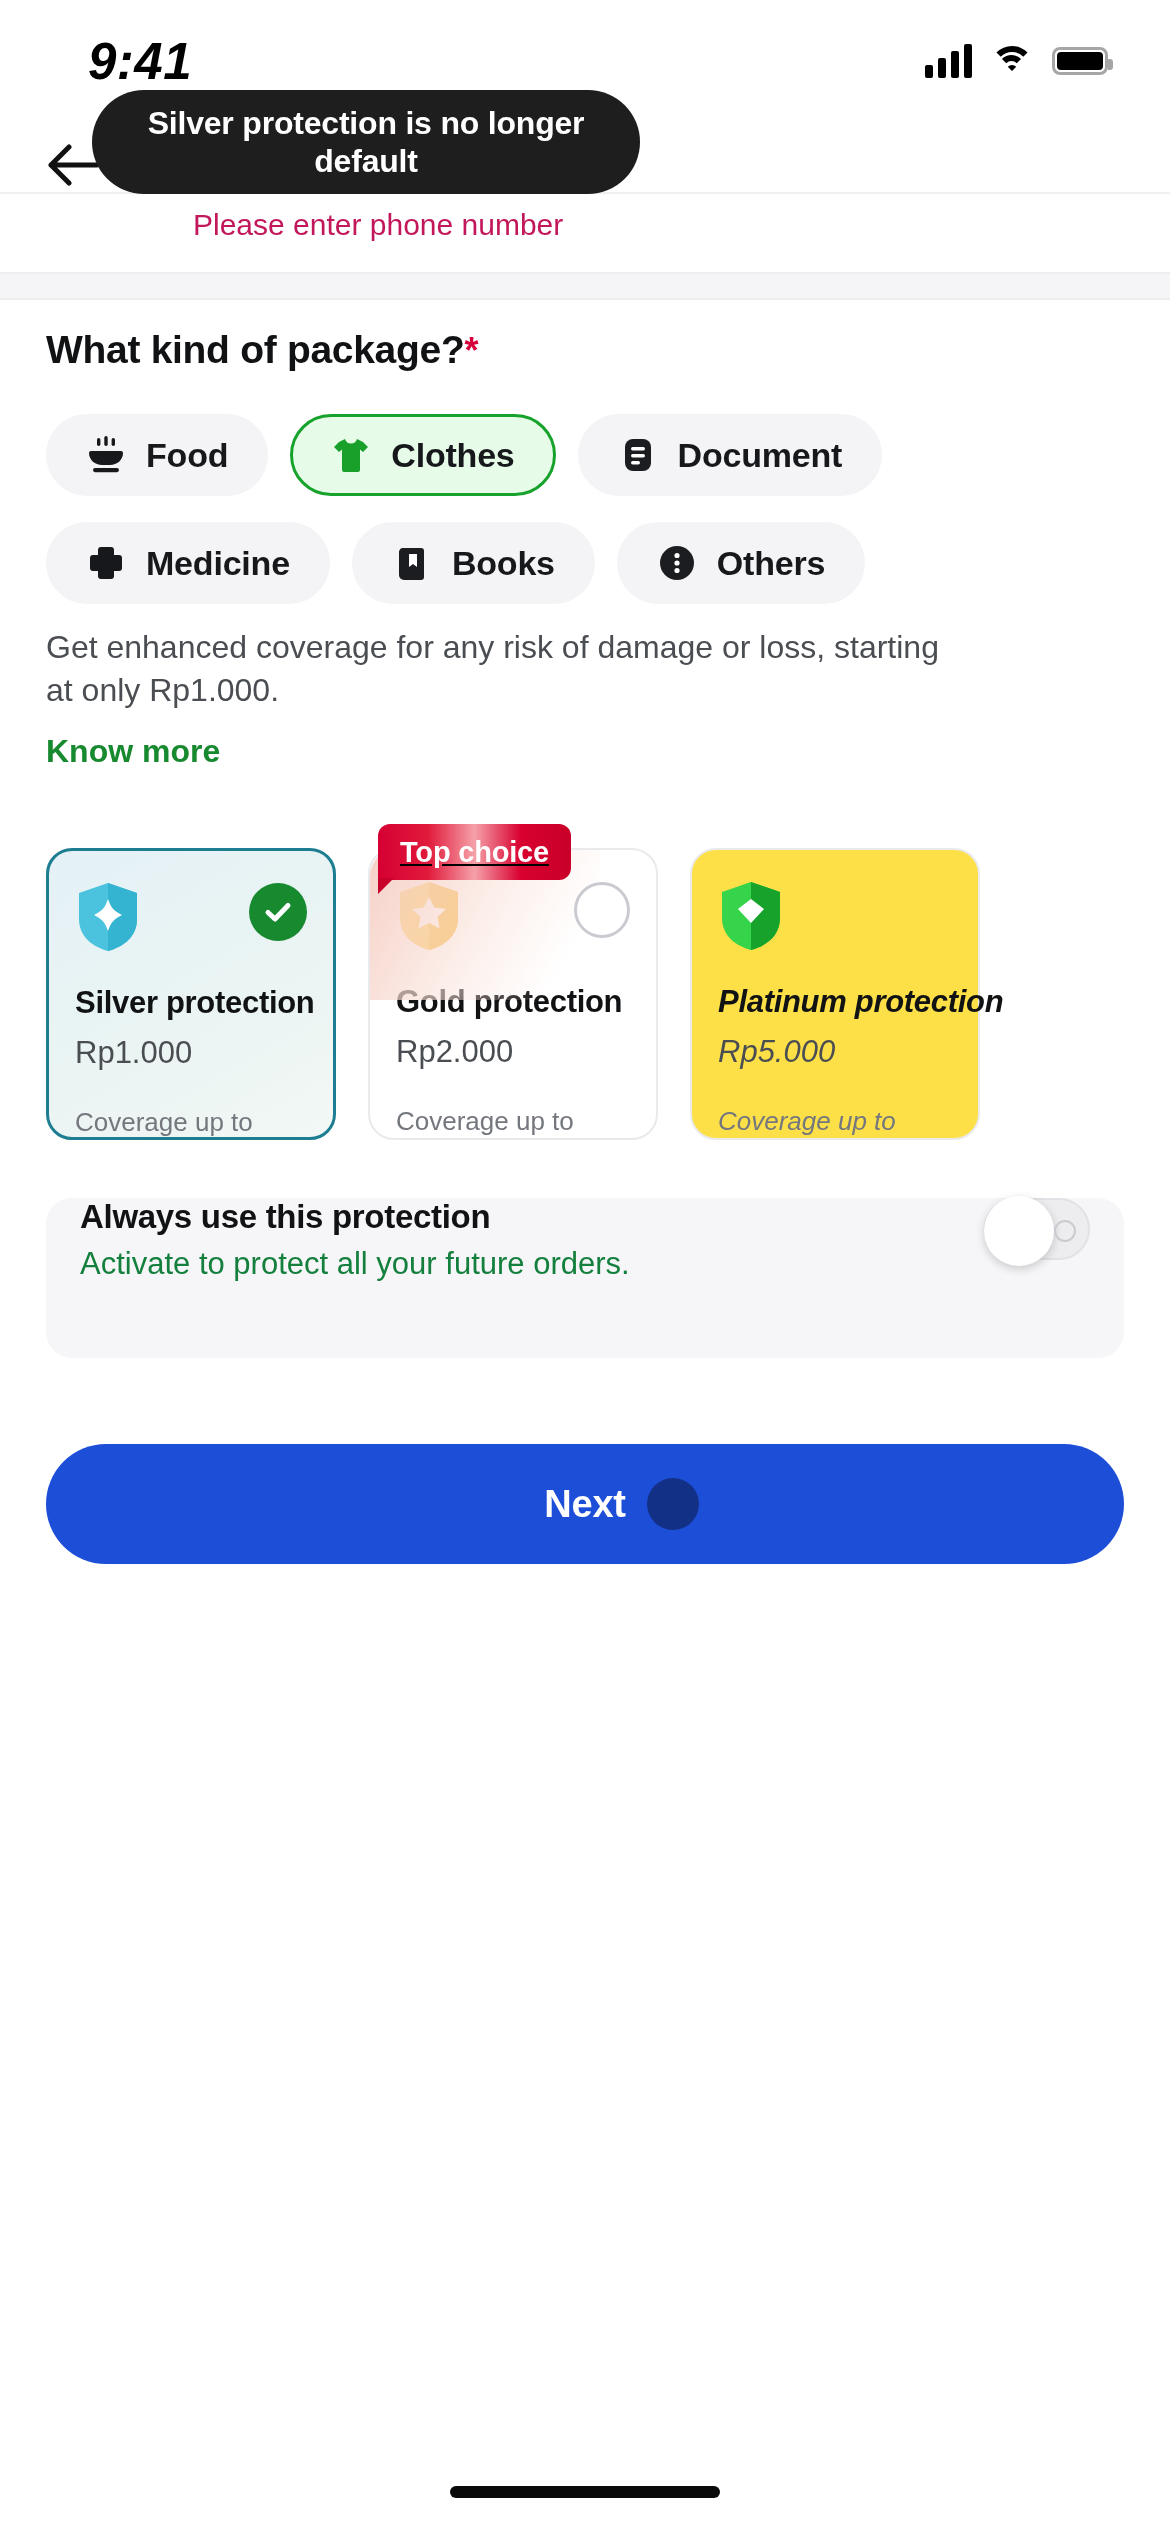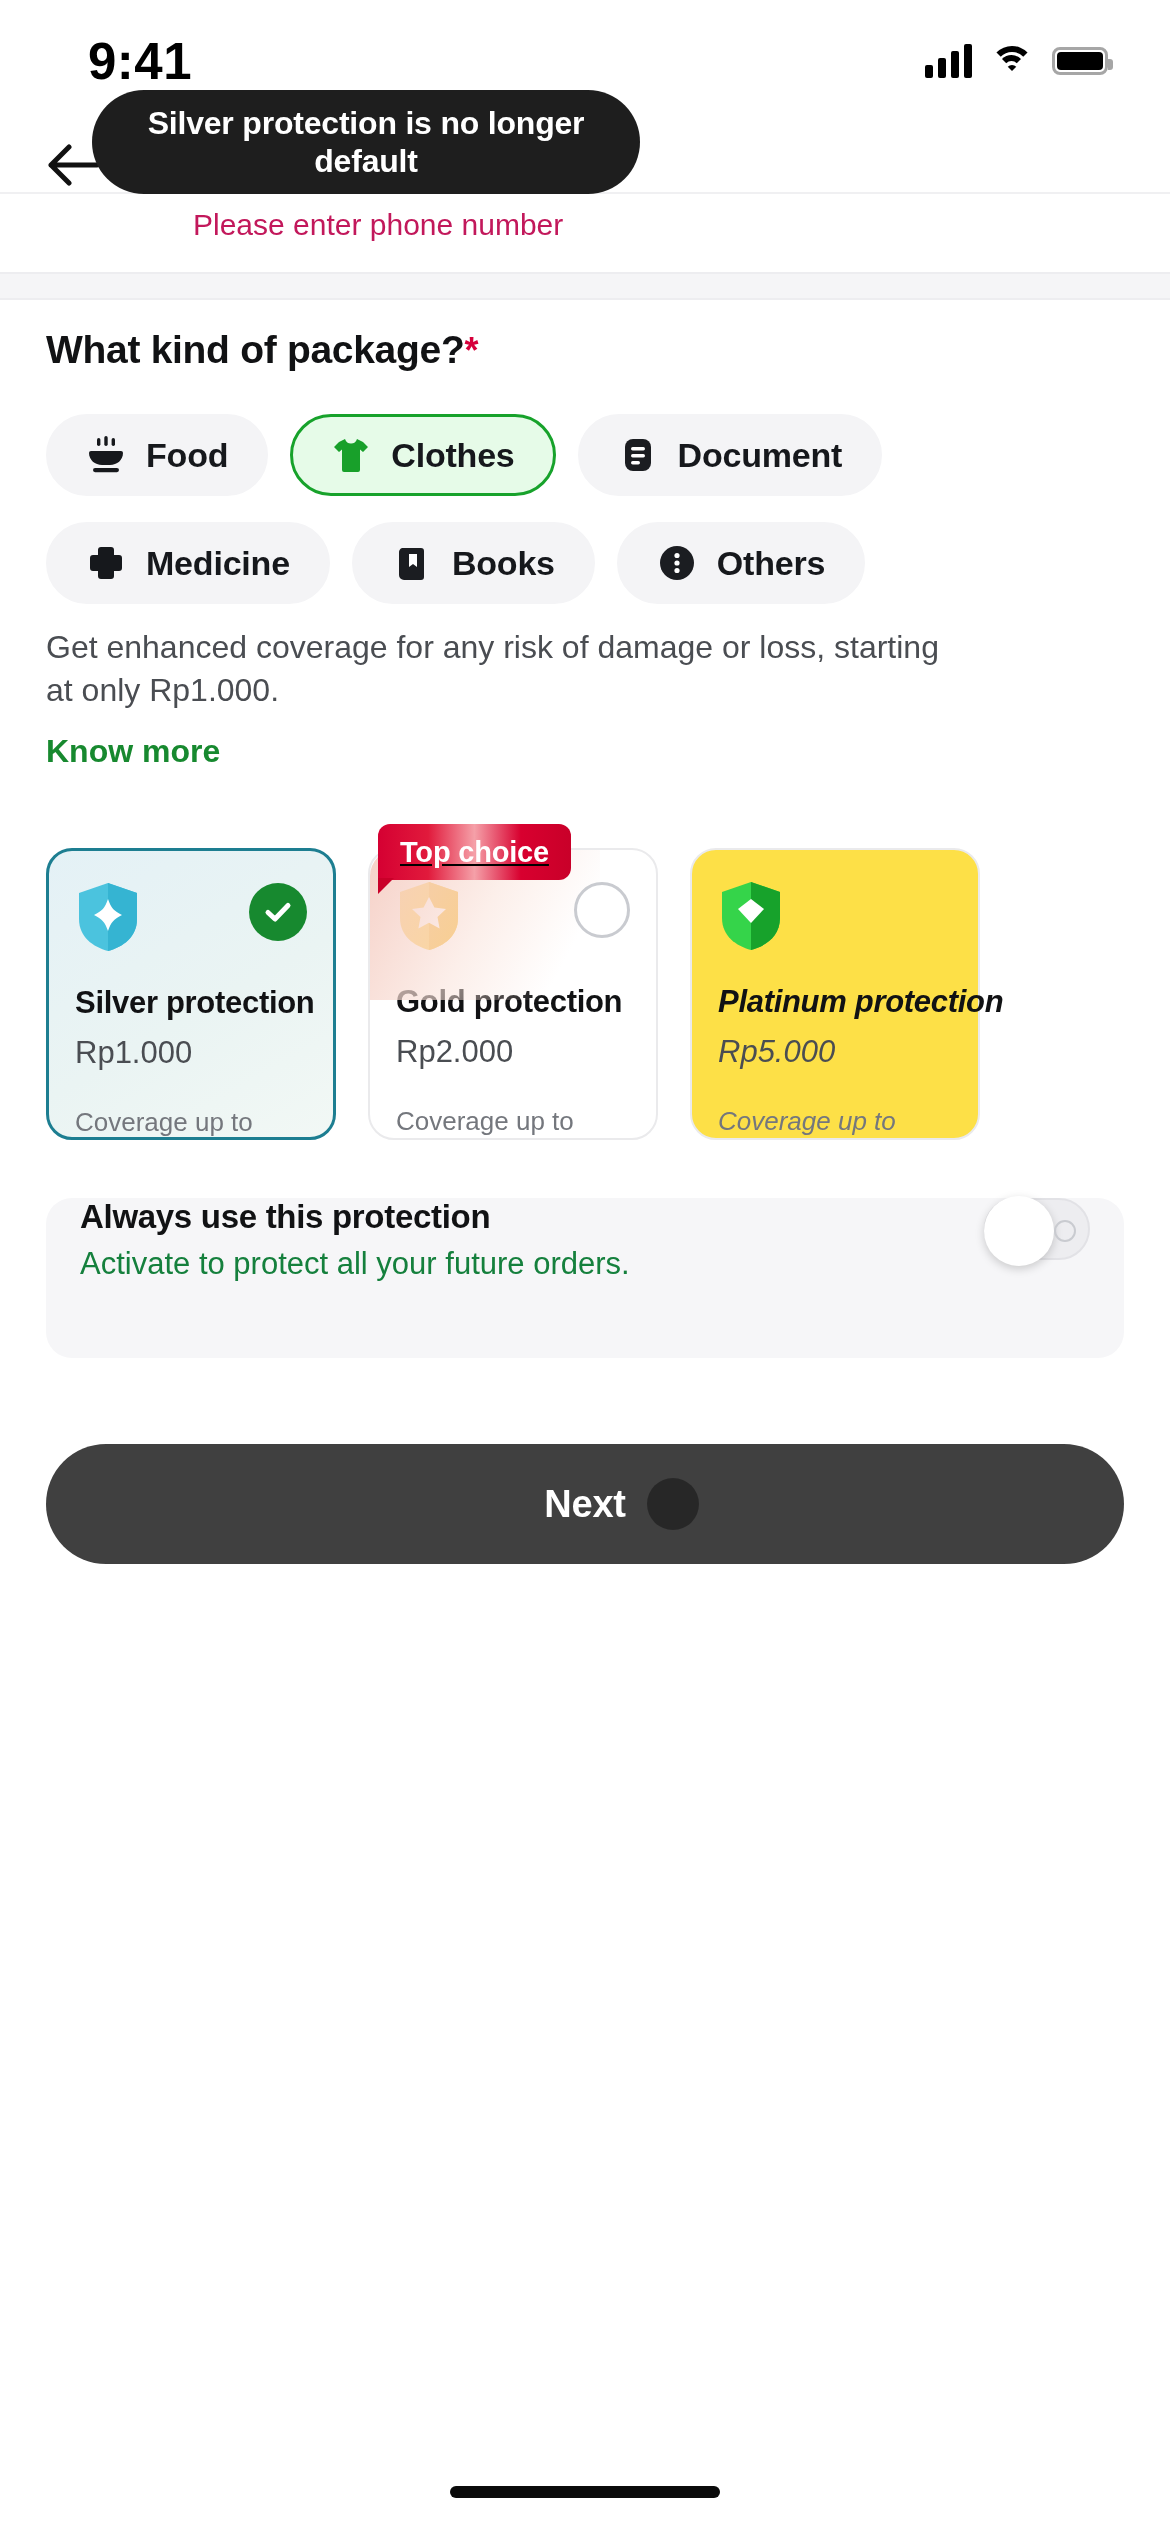--- a/index.html
+++ b/index.html
@@ -9,20 +9,21 @@
     font-family: "Liberation Sans", sans-serif;
     overflow: hidden;
   }
   .screen { position: relative; width: 1170px; height: 2532px; background: #fff; }
 
   
   .statusbar {
     position: absolute; top: 0; left: 0; width: 1170px; height: 100px;
     display: flex; align-items: center; justify-content: space-between;
     padding: 22px 62px 0 88px;
+    font-style: italic;
   }
   .status-time { font-size: 51px; font-weight: 700; color: #000; letter-spacing: 0.5px; }
   .status-right { display: flex; align-items: center; gap: 18px; }
   .bars { display: flex; align-items: flex-end; gap: 5px; height: 34px; }
   .bars i { display: block; width: 8px; background: #000; border-radius: 2px; }
   .bars i:nth-child(1){ height: 13px; }
   .bars i:nth-child(2){ height: 20px; }
   .bars i:nth-child(3){ height: 27px; }
   .bars i:nth-child(4){ height: 34px; }
   .wifi { position: relative; width: 44px; height: 34px; }
@@ -124,21 +125,21 @@
   .togglerow .t2 { margin-top: 10px; font-size: 31px; color: #15803d; }
   .switch { position: relative; width: 106px; height: 62px; border-radius: 31px; background: #EDEDF0;
             border: 2px solid #E2E2E6; cursor: pointer; flex: 0 0 auto; }
   .switch .knob { position: absolute; left: -2px; top: -4px; width: 70px; height: 70px; border-radius: 50%;
                   background: #fff; box-shadow: 0 3px 10px rgba(0,0,0,.18); }
   .switch .dot { position: absolute; right: 12px; top: 20px; width: 22px; height: 22px; border-radius: 50%;
                  border: 2px solid #C9CBD0; }
 
   
   .nextbtn { position: relative; margin: 86px 0 0 46px; width: 1078px; height: 120px;
-             border-radius: 60px; background: #404040; display: flex; align-items: center;
+             border-radius: 60px; background: #1d4ed8; display: flex; align-items: center;
              justify-content: center; cursor: pointer; overflow: hidden; }
   .nextbtn span { color: #fff; font-size: 38px; font-weight: 700; letter-spacing: -0.2px; }
   .ripple { position: absolute; left: 50%; margin-left: 62px; top: 34px; width: 52px; height: 52px;
             border-radius: 50%; background: rgba(0,0,0,.38); }
 
   
   .homebar { position: absolute; left: 50%; transform: translateX(-50%); bottom: 34px;
              width: 270px; height: 12px; border-radius: 6px; background: #0A0A0A; }
 </style>
 </head>

